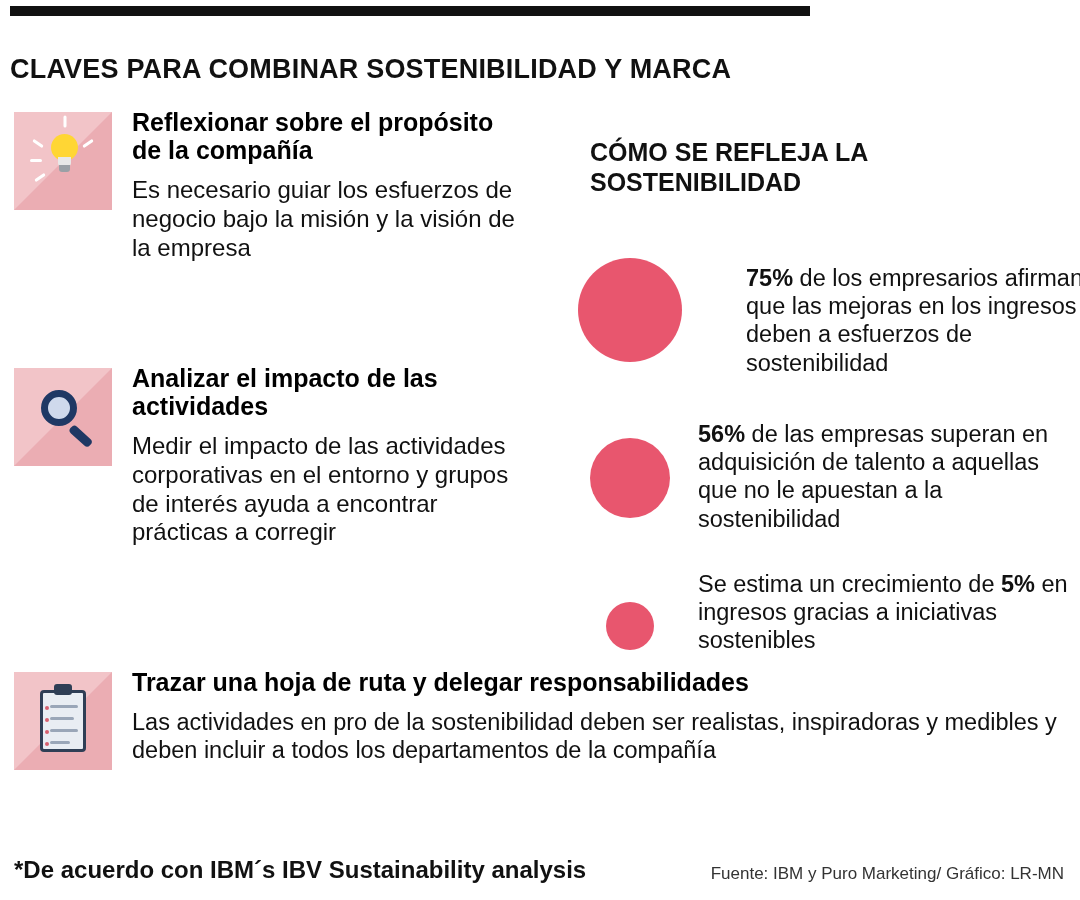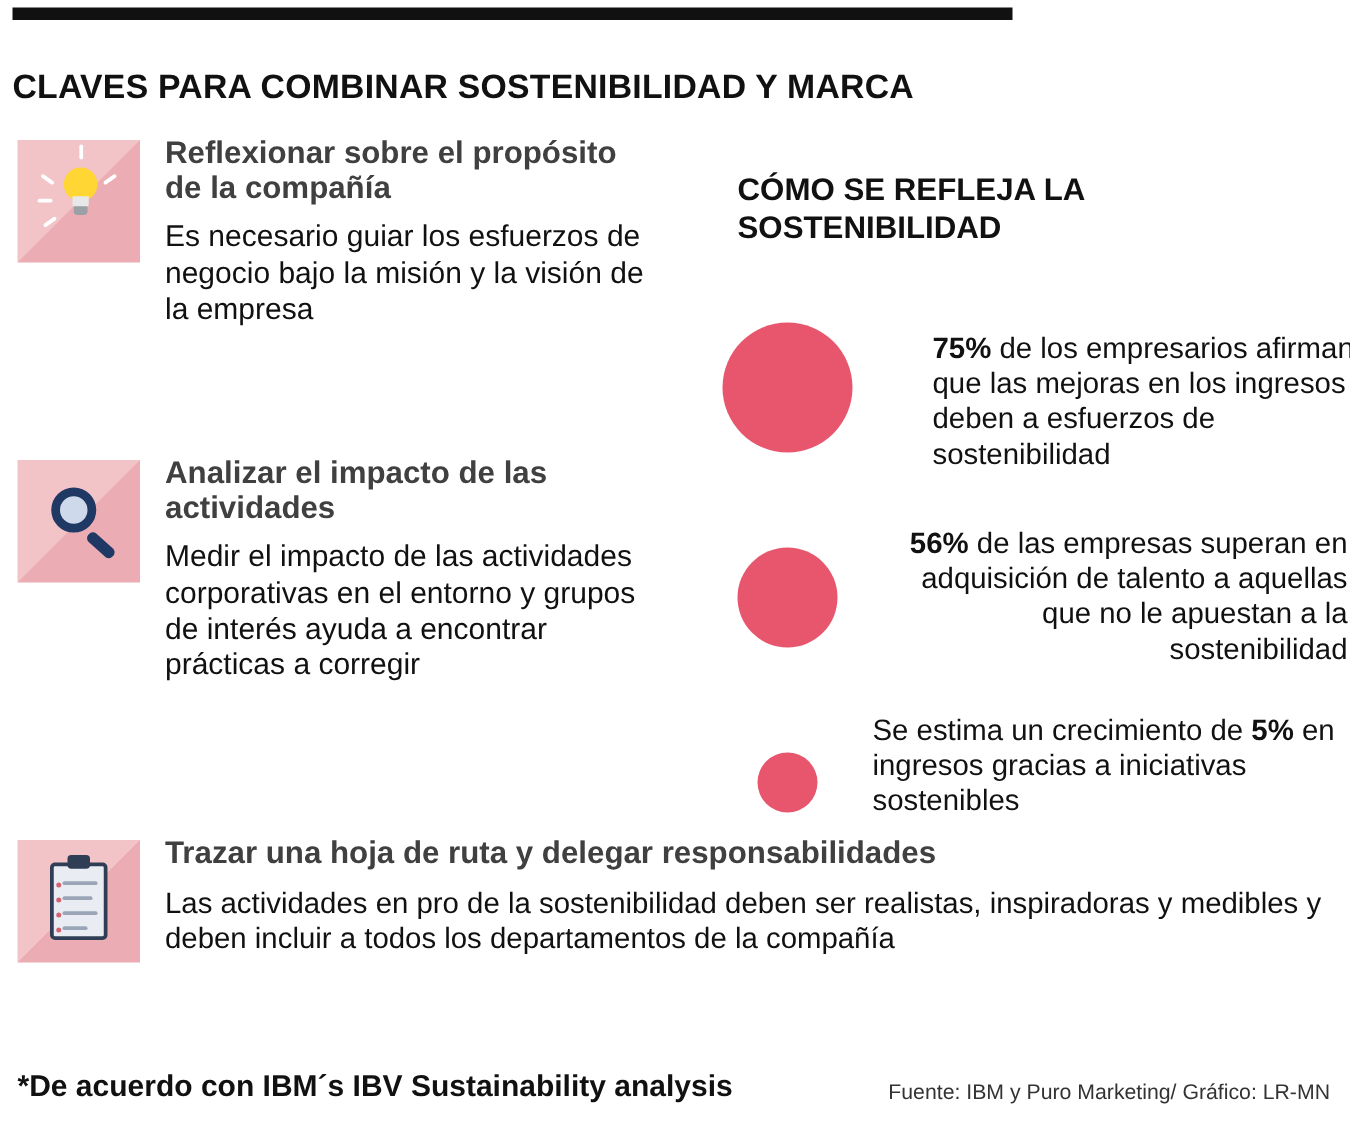--- a/index.html
+++ b/index.html
@@ -63,21 +63,21 @@
   .item .text-wrap {
     position: absolute;
     left: 118px;
     top: -4px;
     width: 392px;
   }
   .item-head {
     font-size: 25px;
     font-weight: 600;
     line-height: 1.12;
-    color: #404040;
+    color: #000000;
   }
   .item-body {
     font-size: 24px;
     line-height: 1.2;
     color: #111111;
     margin-top: 12px;
   }
 
   #item-3 { width: 1040px; }
   #item-3 .text-wrap { width: 930px; }
@@ -303,21 +303,21 @@
 
   <div class="stat" style="top:248px;">
     <div class="dot" style="left:0; top:10px; width:104px; height:104px;"></div>
     <div class="stat-text" style="left:120px; top:16px; width:370px;margin-left:48px;">
       <b>75%</b><span> de los empresarios afirman que las mejoras en los ingresos se deben a esfuerzos de sostenibilidad</span>
     </div>
   </div>
 
   <div class="stat" style="top:420px;">
     <div class="dot" style="left:12px; top:18px; width:80px; height:80px;"></div>
-    <div class="stat-text" style="left:120px; top:0; width:380px;text-align:right;">
+    <div class="stat-text" style="left:120px; top:0; width:380px;">
       <b>56%</b><span> de las empresas superan en adquisición de talento a aquellas que no le apuestan a la sostenibilidad</span>
     </div>
   </div>
 
   <div class="stat" style="top:570px;">
     <div class="dot" style="left:28px; top:32px; width:48px; height:48px;"></div>
     <div class="stat-text" style="left:120px; top:0; width:380px;">
       <span>Se estima un crecimiento de </span><b>5%</b><span> en ingresos gracias a iniciativas sostenibles</span>
     </div>
   </div>

